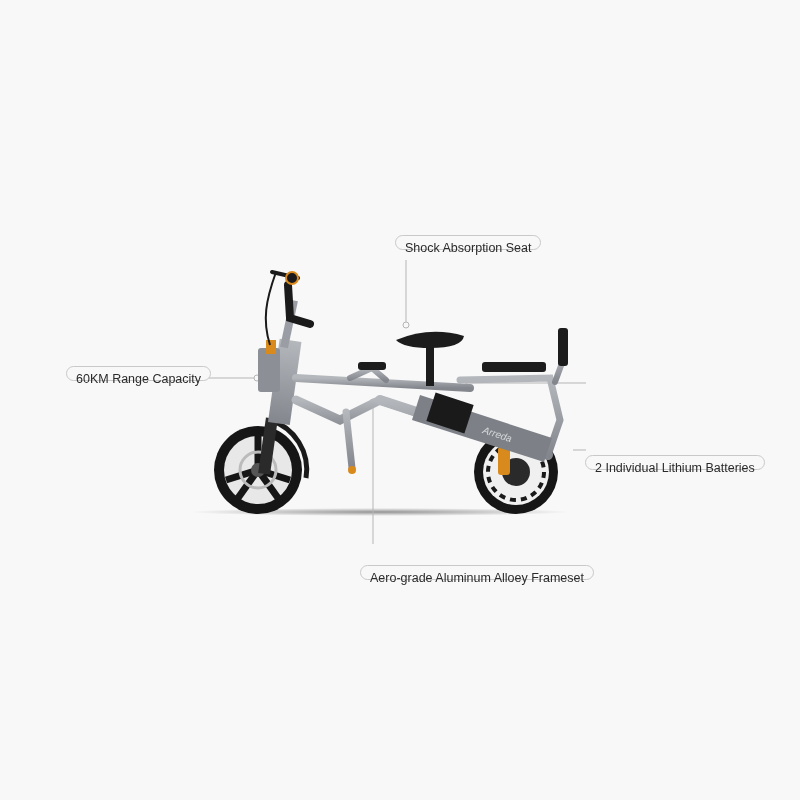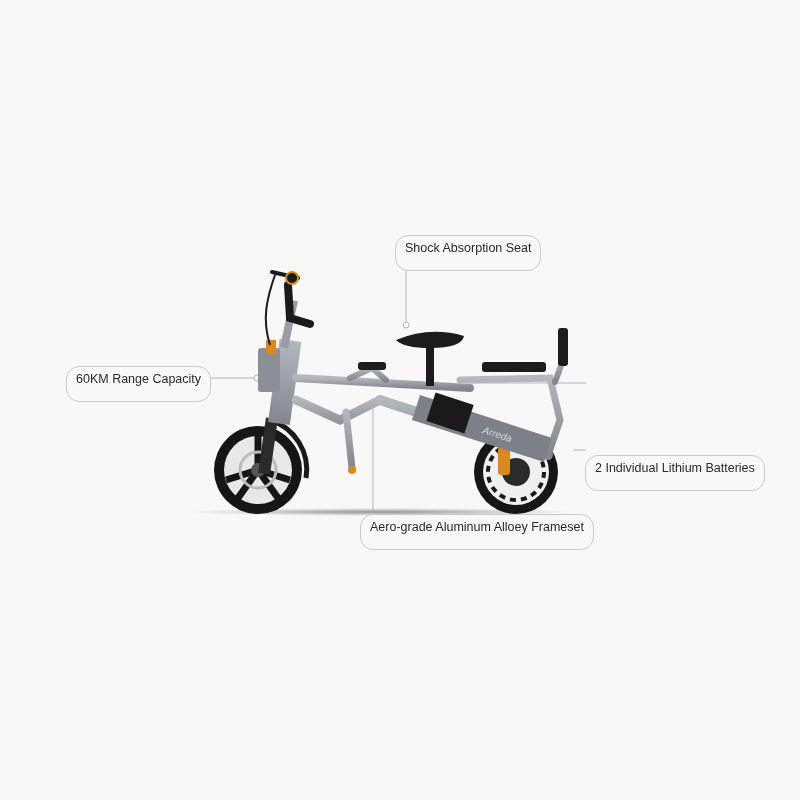--- a/index.html
+++ b/index.html
@@ -6,21 +6,21 @@
     body {
       width: 800px; height: 800px; overflow: hidden;
       background: #f8f8f8;
       font-family: "Liberation Sans", "DejaVu Sans", sans-serif;
       position: relative;
     }
     .stage { position: absolute; left: 0; top: 0; width: 800px; height: 800px; }
     .bike-svg { position: absolute; left: 0; top: 0; width: 800px; height: 800px; }
     .callout {
       position: absolute;
-      height: 36px;
+      height: 15px;
       line-height: 24px;
       padding: 0 9px;
       border: 1px solid #c9c9c9;
       border-radius: 13px;
       background: #f8f8f8;
       color: #2a2a2a;
       font-size: 12.5px;
       white-space: nowrap;
       box-sizing: border-box;
     }
@@ -113,14 +113,14 @@
       <path d="M 396 340 Q 430 326 464 336 Q 462 348 430 348 Q 404 348 396 340 Z" fill="#1c1c1c"></path>
       <rect x="358" y="362" width="28" height="8" rx="3" fill="#1c1c1c"></rect>
       <rect x="482" y="362" width="64" height="10" rx="3" fill="#1c1c1c"></rect>
       <rect x="558" y="328" width="10" height="38" rx="3" fill="#1c1c1c"></rect>
     </g>
   </svg>
 
   <div class="callout" style="left:395px; top:235px;">Shock Absorption Seat</div>
   <div class="callout" style="left:66px; top:366px;">60KM Range Capacity</div>
   <div class="callout" style="left:585px; top:455px;">2 Individual Lithium Batteries</div>
-  <div class="callout" style="left:360px; top:514px;">Aero-grade Aluminum Alloey Frameset</div>
+  <div class="callout" style="left:360px; top:565px;">Aero-grade Aluminum Alloey Frameset</div>
 </div>
 
 </body></html>

